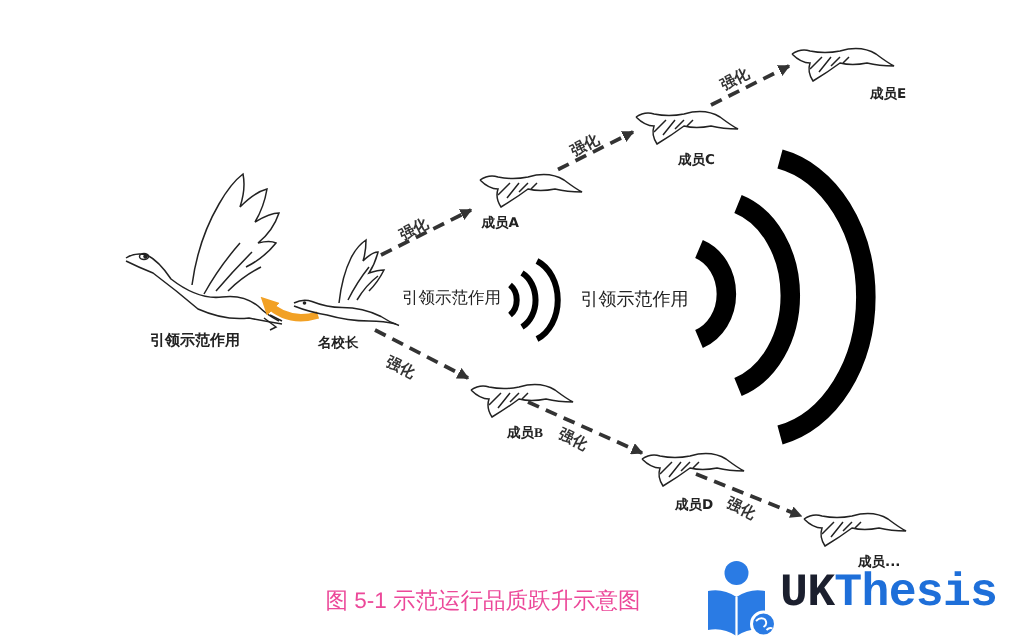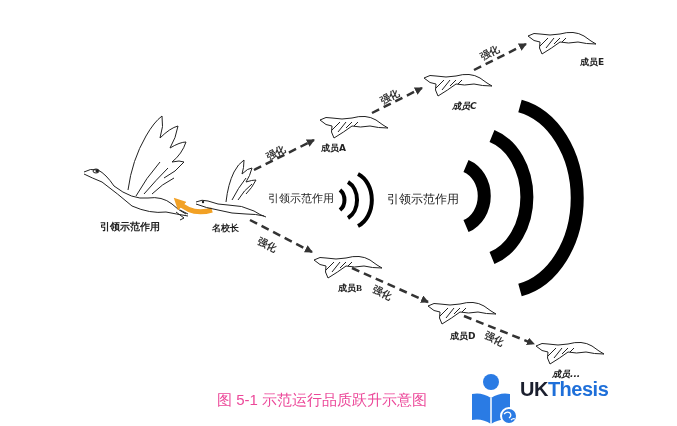--- a/index.html
+++ b/index.html
@@ -7,22 +7,22 @@
          font-family: "DejaVu Sans", "Liberation Sans", sans-serif; }
   #stage { position: absolute; left: 0; top: 0; width: 677px; height: 426px; }
   .lbl { position: absolute; font-size: 9px; font-weight: bold; color: #222; white-space: nowrap;
          font-family: "DejaVu Sans", sans-serif; }
   .lbl-serif { position: absolute; font-size: 11px; color: #222; white-space: nowrap;
          font-family: "DejaVu Serif", "Liberation Serif", serif; }
   .rot { position: absolute; font-size: 10px; font-weight: bold; color: #333; white-space: nowrap;
          font-family: "DejaVu Serif", serif; transform-origin: center center; }
   .caption { position: absolute; left: 217px; top: 391px; font-size: 15px; color: #ec4899;
              font-family: Liberation Sans, sans-serif; white-space: nowrap; }
-  .logo-text { position: absolute; left: 520px; top: 378px; font-size: 20px; font-weight: bold;
-               font-family: Liberation Sans, sans-serif; letter-spacing: -0.5px; }
+  .logo-text { position: absolute; left: 520px; top: 378px; font-size: 31px; font-weight: bold;
+               font-family: Liberation Mono, monospace; letter-spacing: -0.5px; }
   .logo-uk { color: #1b1f2e; }
   .logo-thesis { color: #1e6fd9; }
 </style>
 </head>
 <body>
 
 <div id="stage">
   <svg width="677" height="426" viewBox="0 0 677 426" xmlns="http://www.w3.org/2000/svg" style="position:absolute;left:0;top:0">
     <defs>
       <marker id="ah" markerWidth="8" markerHeight="8" refX="7" refY="4" orient="auto" markerUnits="userSpaceOnUse">
@@ -98,25 +98,25 @@
     <g fill="none" stroke="#000" stroke-width="13" stroke-linecap="butt">
       <path d="M466,166 a28,32 0 0 1 0,60"></path>
       <path d="M492,136 a50,64 0 0 1 0,122"></path>
       <path d="M520,106 a72,94 0 0 1 0,184"></path>
     </g>
   </svg>
 
   <div class="lbl-serif" style="left:100px;top:220px;font-size:10px;font-weight:bold;">引领示范作用</div>
   <div class="lbl" style="left:212px;top:222px;">名校长</div>
   <div class="lbl" style="left:321px;top:142px;">成员A</div>
-  <div class="lbl" style="left:452px;top:100px;font-style:italic;">成员C</div>
+  <div class="lbl" style="left:452px;top:100px;">成员C</div>
   <div class="lbl" style="left:550px;top:56px;margin-left:30px;">成员E</div>
   <div class="lbl" style="left:338px;top:282px;font-family:Liberation Serif, serif;">成员B</div>
   <div class="lbl" style="left:450px;top:330px;">成员D</div>
-  <div class="lbl" style="left:552px;top:368px;font-style:italic;">成员...</div>
+  <div class="lbl" style="left:572px;top:368px;">成员...</div>
 
   <div class="rot" style="left:266px;top:146px;transform:rotate(-27deg);">强化</div>
   <div class="rot" style="left:380px;top:90px;transform:rotate(-27deg);">强化</div>
   <div class="rot" style="left:480px;top:46px;transform:rotate(-27deg);">强化</div>
   <div class="rot" style="left:257px;top:238px;transform:rotate(27deg);">强化</div>
   <div class="rot" style="left:372px;top:286px;transform:rotate(27deg);">强化</div>
   <div class="rot" style="left:484px;top:332px;transform:rotate(27deg);">强化</div>
 
   <div class="lbl-serif" style="left:268px;top:191px;font-size:11px;">引领示范作用</div>
   <div class="lbl-serif" style="left:387px;top:191px;font-size:12px;">引领示范作用</div>

